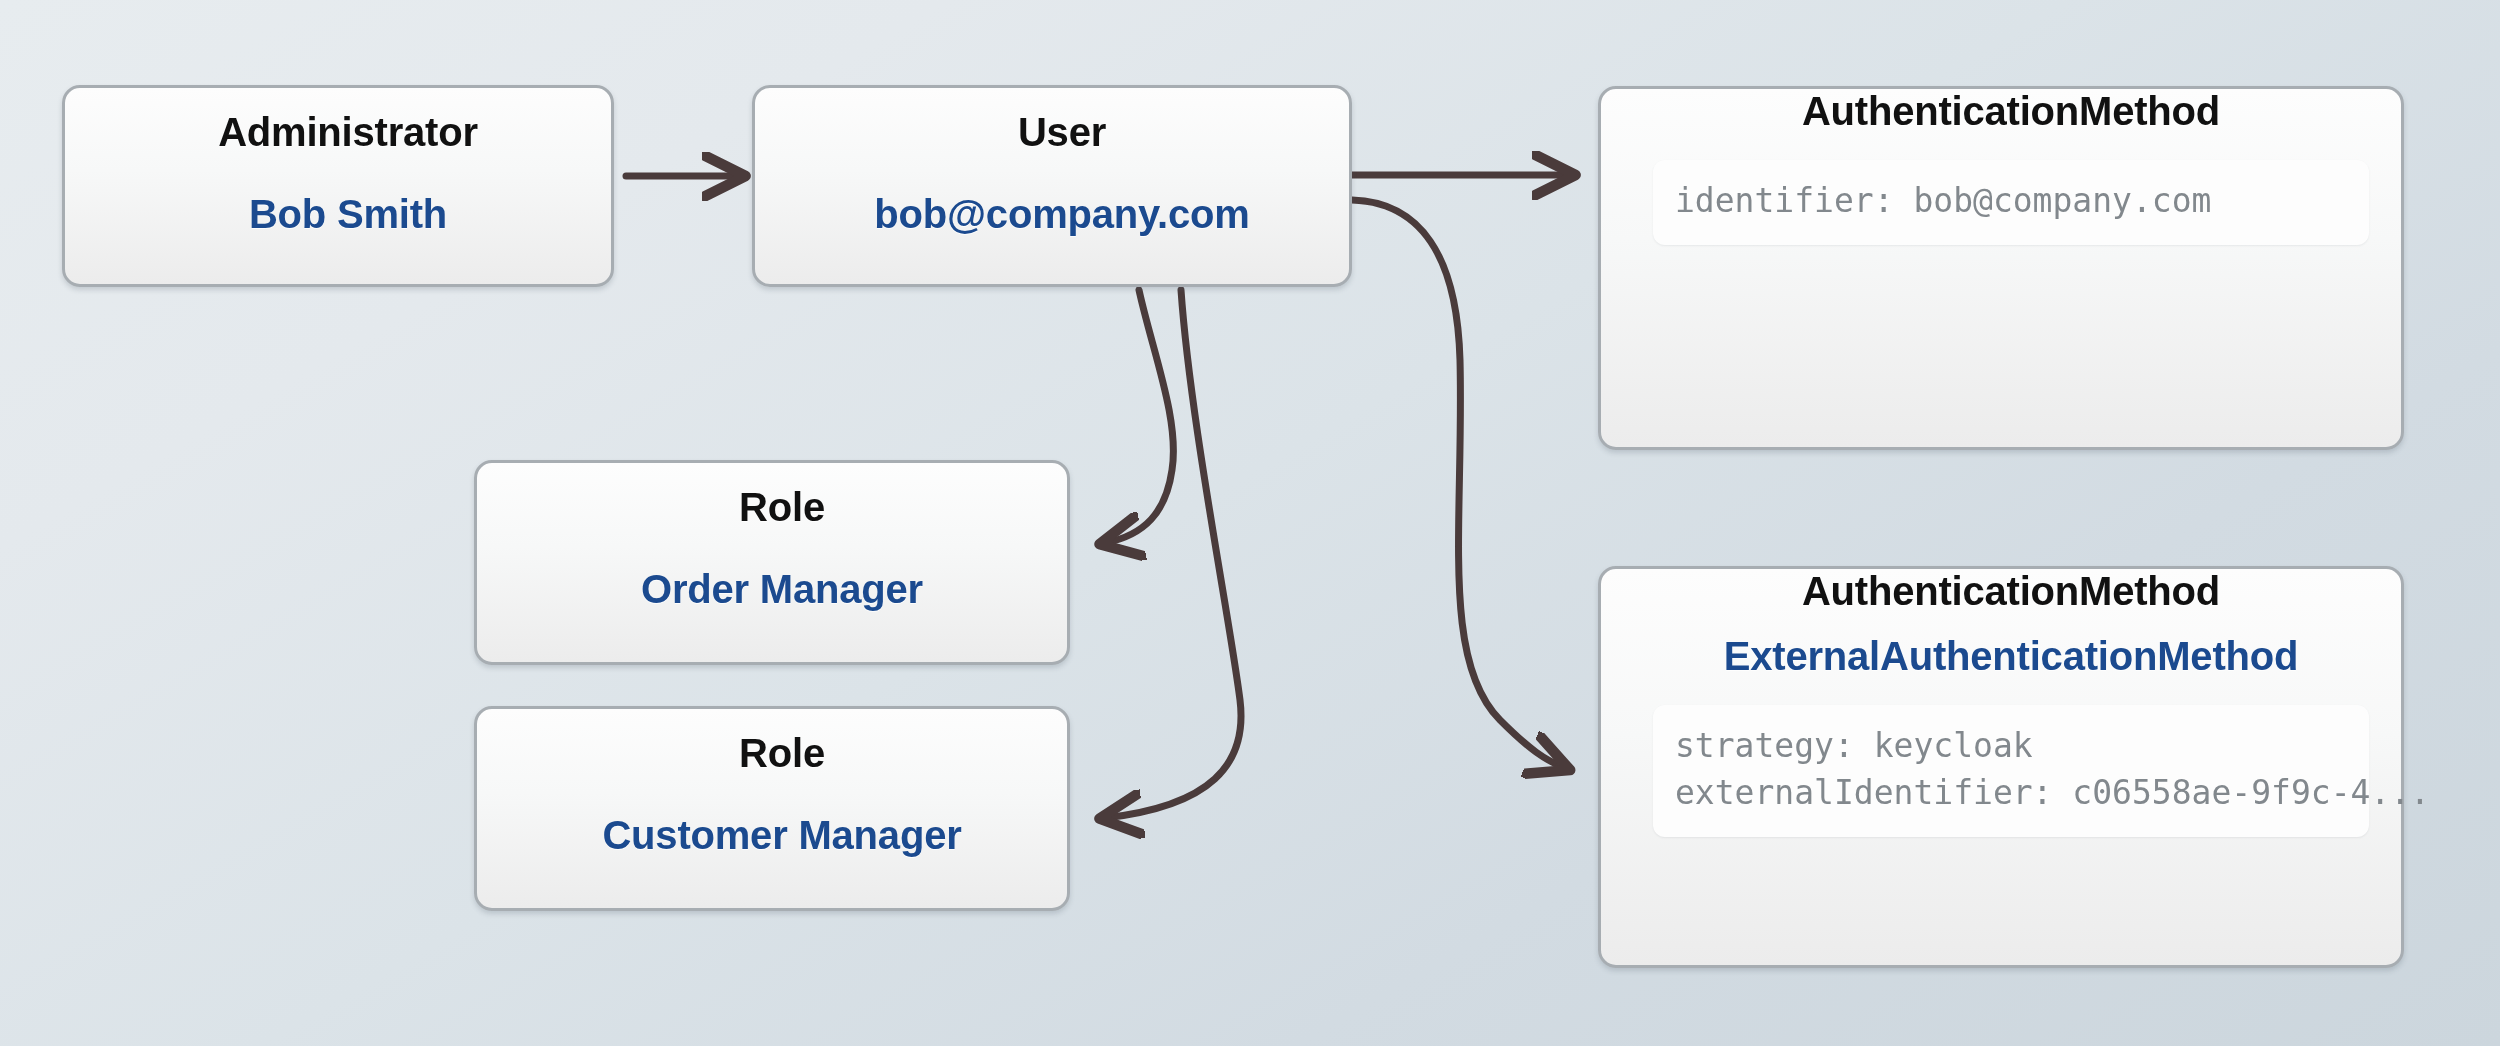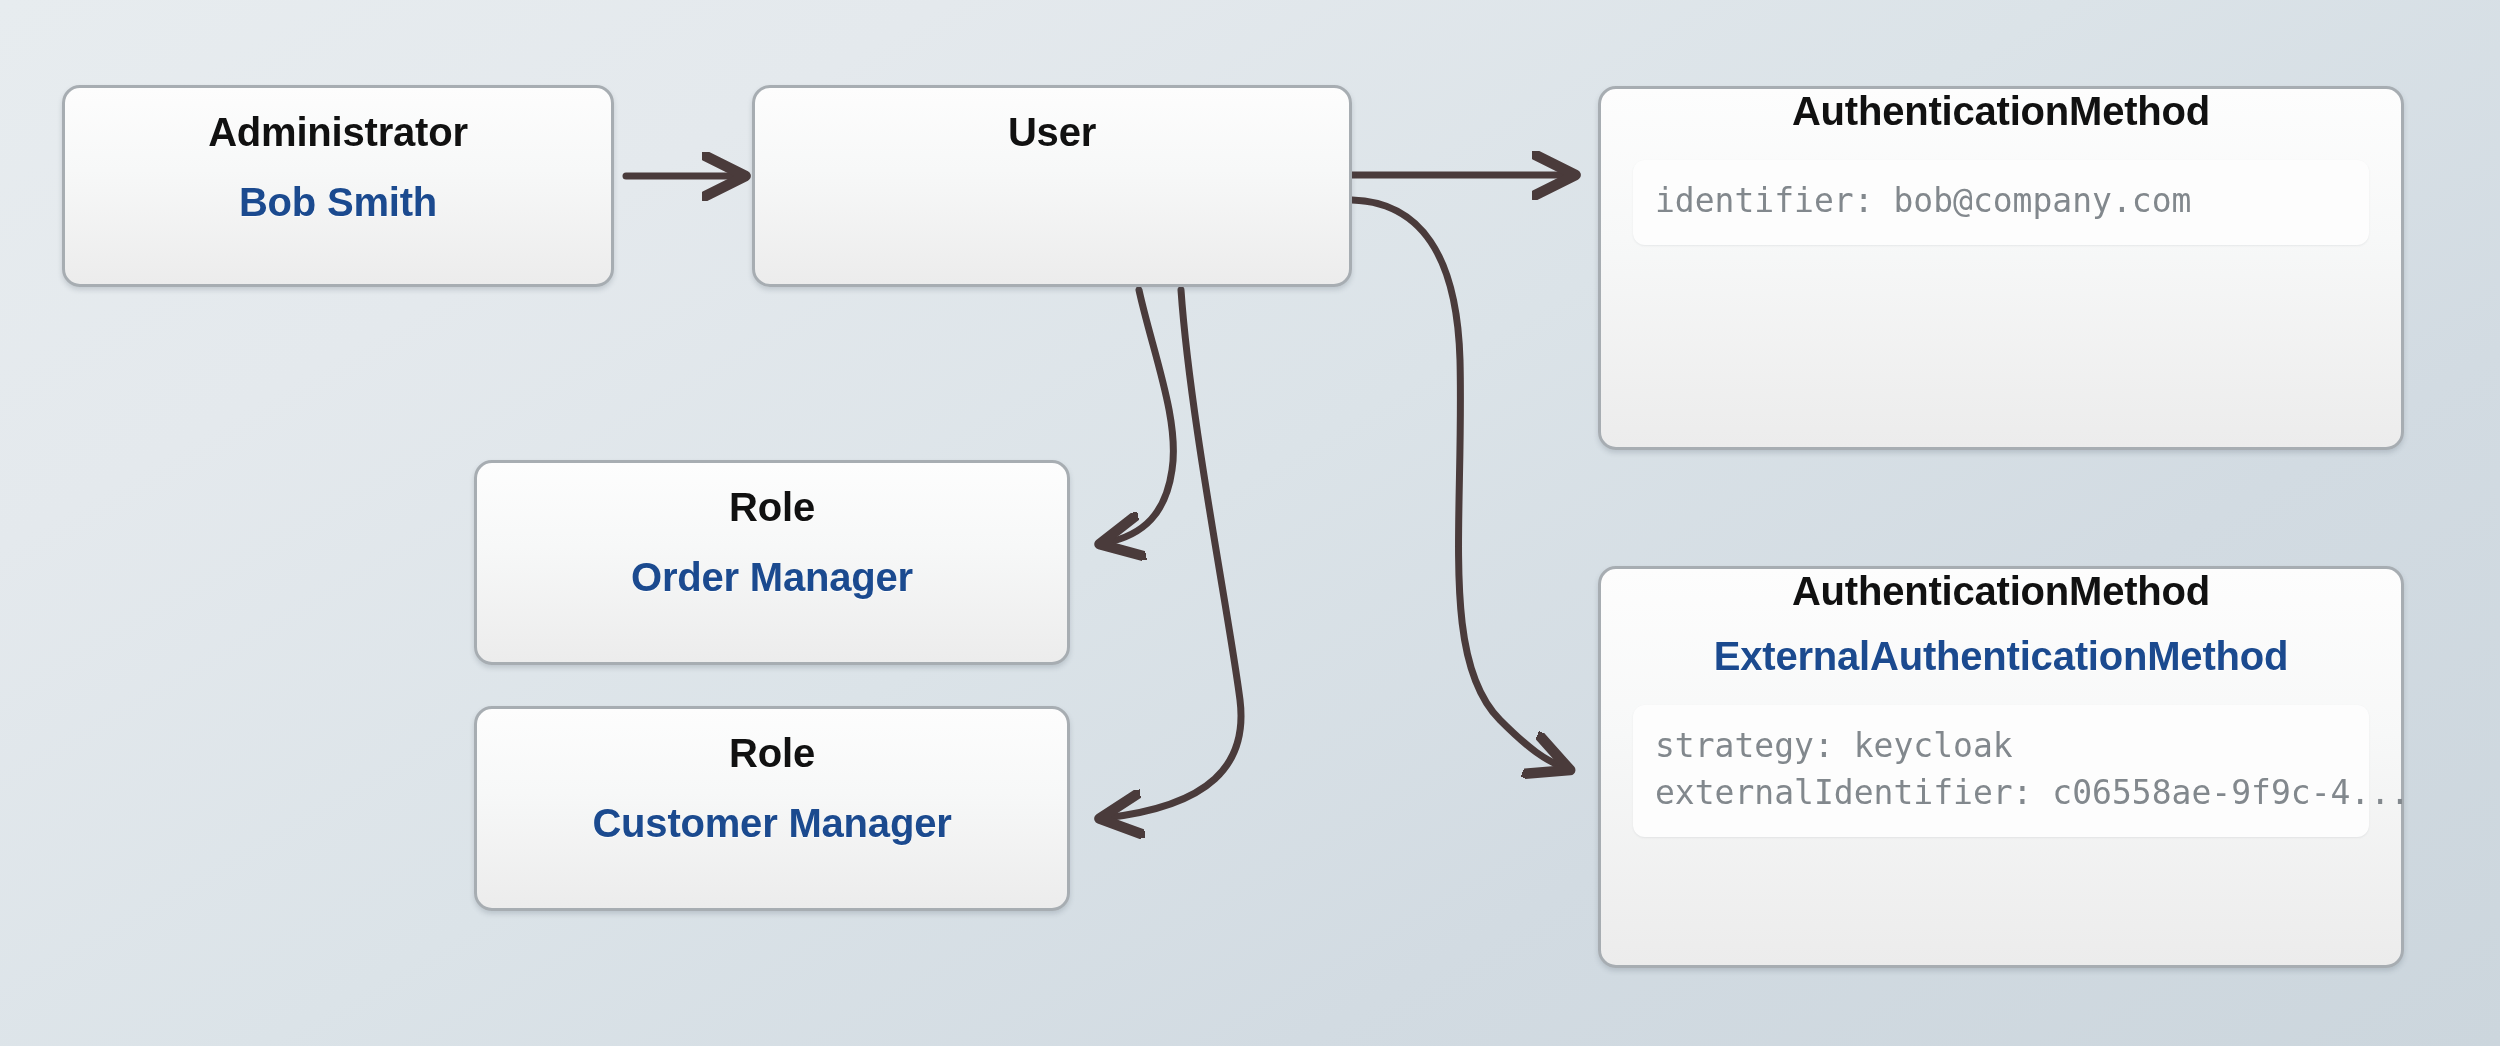--- a/index.html
+++ b/index.html
@@ -35,20 +35,21 @@
   .node {
     position: absolute;
     box-sizing: border-box;
     border: 3px solid #a7adb2;
     border-radius: 18px;
     background: linear-gradient(to bottom, #fdfdfd 0%, #f7f8f8 42%, #ececec 100%);
     box-shadow: 0 3px 5px rgba(80, 95, 110, 0.22);
     display: flex;
     flex-direction: column;
     align-items: center;
+    padding-left: 20px;
   }
 
   .node .type-label {
     font-size: 40px;
     font-weight: bold;
     color: #111111;
     text-align: center;
     letter-spacing: -0.2px;
     white-space: nowrap;
     text-shadow: 0 1px 0 rgba(255,255,255,0.9);
@@ -59,21 +60,21 @@
     font-weight: bold;
     color: #1b4a8f;
     text-align: center;
     letter-spacing: -0.2px;
     white-space: nowrap;
     text-shadow: 0 1px 0 rgba(255,255,255,0.8);
   }
 
   
   .node.compact .type-label { margin-top: 22px; }
-  .node.compact .name-label { margin-top: 25px; }
+  .node.compact .name-label { margin-top: 37px; }
 
   
   .node.detailed .type-label { }
   .node.detailed .name-label { margin-top: 20px; }
 
   .details {
     box-sizing: border-box;
     margin-top: 26px;
     width: calc(100% - 64px);
     background: #fdfdfd;
@@ -126,20 +127,21 @@
                          C 1248,765 1210,806 1105,818" fill="none" stroke="#4a3b3b" stroke-width="7" stroke-linecap="round" marker-end="url(#arrowhead)"></path>
   </svg>
 
   <div class="node compact" id="node-administrator">
     <div class="type-label">Administrator</div>
     <div class="name-label">Bob Smith</div>
   </div>
 
   <div class="node compact" id="node-user">
     <div class="type-label">User</div>
+    <div class="name-label">bob@company.com</div>
   </div>
 
   <div class="node compact" id="node-role-order">
     <div class="type-label">Role</div>
     <div class="name-label">Order Manager</div>
   </div>
 
   <div class="node compact" id="node-role-customer">
     <div class="type-label">Role</div>
     <div class="name-label">Customer Manager</div>

